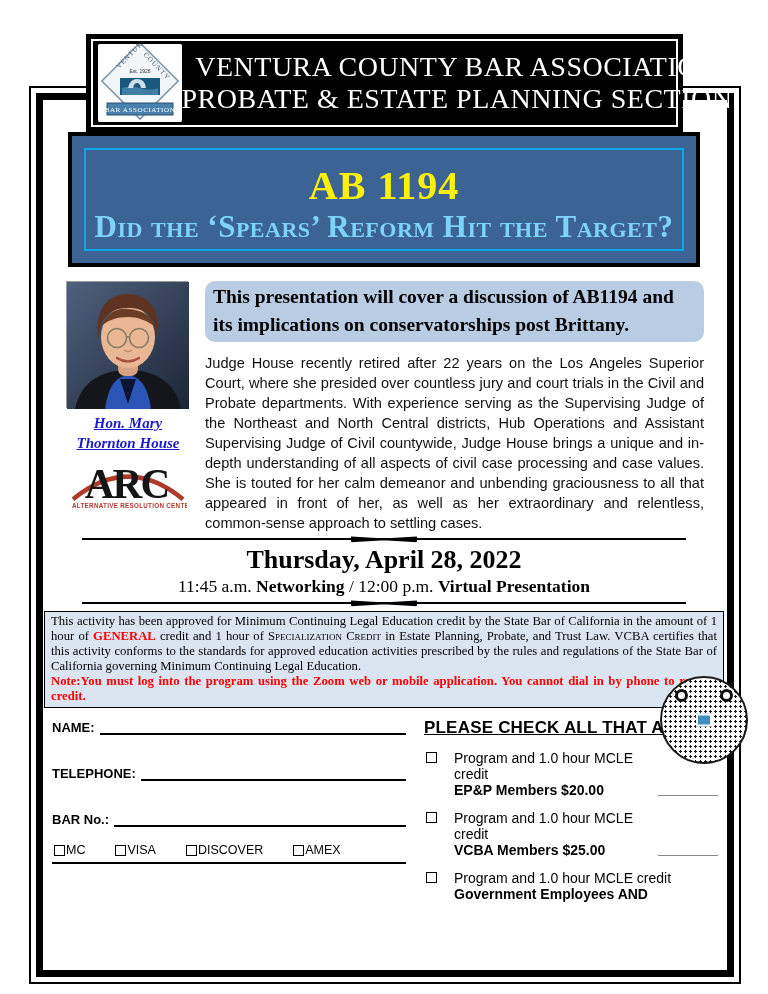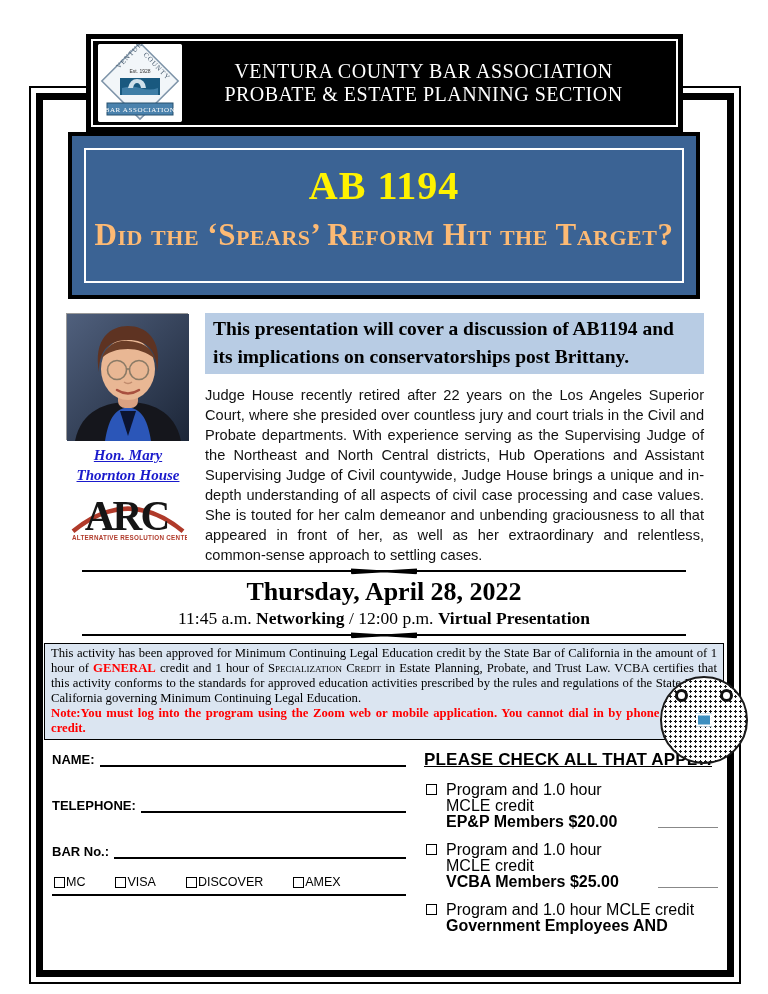--- a/index.html
+++ b/index.html
@@ -11,39 +11,39 @@
   .frame { position:absolute; left:36px; top:93px; width:698px; height:884px;
            border:7px solid #000; outline:2px solid #000; outline-offset:5px; z-index:0; }
 
   .content { position:relative; z-index:1; padding-top:34px; }
 
   
   .header-box { width:597px; margin:0 auto; background:#000; padding:5px; box-shadow:0 2px 0 #555; }
   .header-inner { border:2px solid #fff; display:flex; align-items:center; padding:3px 10px 3px 5px; }
   .logo { width:84px; height:78px; flex:none; background:#fff; border-radius:2px; }
   .header-titles { flex:1; text-align:center; color:#fff; line-height:1.15; letter-spacing:.5px; }
-  .header-titles .l1, .header-titles .l2 { font-size:20px; white-space:nowrap; }
+  .header-titles .l1, .header-titles .l2 { font-size:28px; white-space:nowrap; }
 
   .presents { text-align:center; font-style:italic; font-size:23px; margin:8px 0 7px; }
 
   
   .title-box { width:632px; margin:0 auto; border:4px solid #000; background:#3B6394; padding:12px; }
-  .title-inner { border:2px solid #ffffff; text-align:center; padding:12px 6px 28px; }
+  .title-inner { border:2px solid #0ea5e9; text-align:center; padding:12px 6px 4px; }
   .main-title { font-size:40px; font-weight:bold; color:#FFF200; letter-spacing:1px; }
-  .sub-title { font-size:31px; font-weight:bold; color:#fdba74; font-variant:small-caps; letter-spacing:.5px; margin-top:8px; }
+  .sub-title { font-size:31px; font-weight:bold; color:#7dd3fc; font-variant:small-caps; letter-spacing:.5px; margin-top:0; }
 
   
   .speaker-row { display:flex; margin:14px 64px 0 66px; gap:15px; }
   .speaker-left { width:124px; flex:none; text-align:center; }
   .photo { width:122px; height:127px; border:1px solid #999; display:block; }
   .speaker-name { margin-top:6px; font-weight:bold; font-style:italic; font-size:15px; line-height:1.3;
                   color:#1a1acc; text-decoration:underline; cursor:pointer; }
   .arc-wrap { margin-top:3px; }
   .speaker-right { flex:1; }
-  .highlight { background:#B8CCE4; font-weight:bold; font-size:19.5px; line-height:1.42; padding:2px 8px 4px; }
+  .highlight { background:#B8CCE4; font-weight:bold; font-size:19.5px; line-height:1.42; padding:2px 8px 4px;border-radius:10px; }
   .bio { font-family:"Liberation Sans", sans-serif; font-size:14.6px; line-height:20px;
          text-align:justify; margin-top:11px; color:#111; }
 
   
   .divider { margin:5px 82px 0; border-top:2px solid #000; position:relative; height:6px; }
   .knot { position:absolute; left:50%; top:-5px; transform:translateX(-50%);
           width:66px; height:8px; background:#000; border-radius:2px;
           clip-path:polygon(0 15%,45% 35%,55% 35%,100% 15%,100% 85%,55% 65%,45% 65%,0 85%); }
   .date-line { text-align:center; font-size:26px; font-weight:bold; margin-top:1px; }
   .time-line { text-align:center; font-size:17.5px; margin:1px 8px 4px; }
@@ -78,21 +78,21 @@
   .fld-line { flex:1; border-bottom:2px solid #000; height:15px; }
   .mt1 { margin-top:4px; } .mt2 { margin-top:31px; }
 
   .cards { display:flex; gap:30px; margin-top:16px; padding:0 2px 5px; border-bottom:2px solid #000; }
   .card-opt { display:flex; align-items:center; gap:1px; font-size:12.5px; }
   .cb { width:11px; height:11px; border:1.5px solid #000; flex:none; background:#fff; }
 
   .pc-head { font-weight:bold; font-size:17px; text-decoration:underline; margin-top:2px; letter-spacing:.2px; }
   .price-item { display:flex; margin-top:12px; }
   .pi-cb { margin:2px 9px 0 2px; }
-  .pi-text { flex:1; font-size:16px; line-height:16px; }
+  .pi-text { flex:1; font-size:14px; line-height:16px;margin-left:8px; }
   .pi-strong { font-weight:bold; }
   .pi-blank { width:60px; flex:none; border-bottom:1.5px solid #888; align-self:flex-end; margin:0 0 2px 8px; height:10px; }
 </style>
 </head>
 <body>
 
 <div class="page">
   <div class="frame"></div>
 
   <div class="content">

